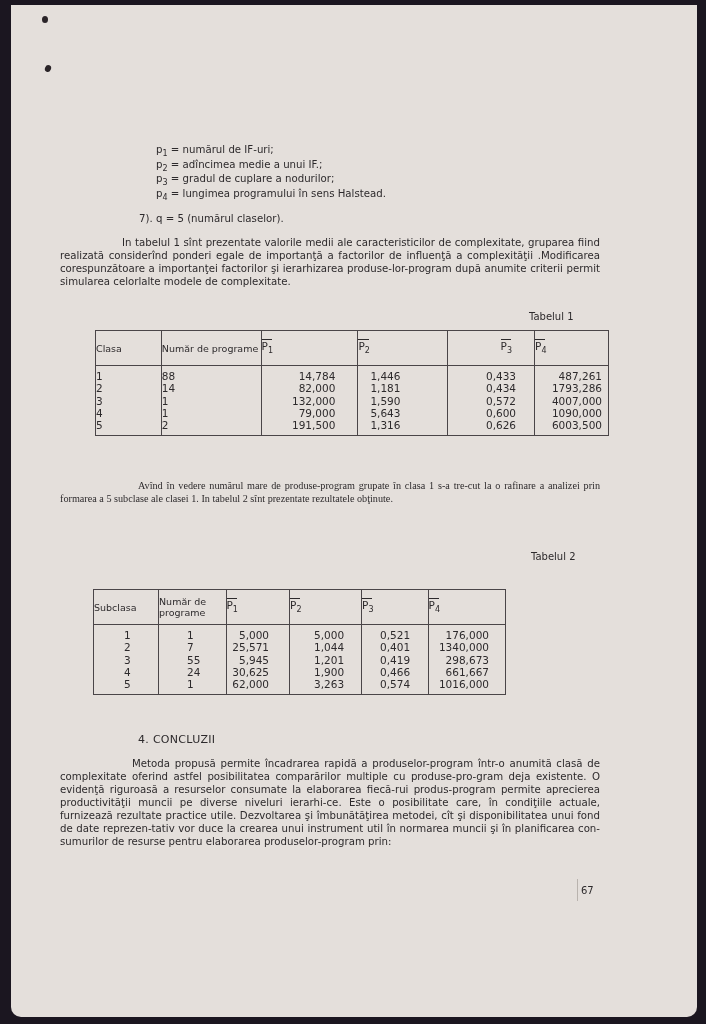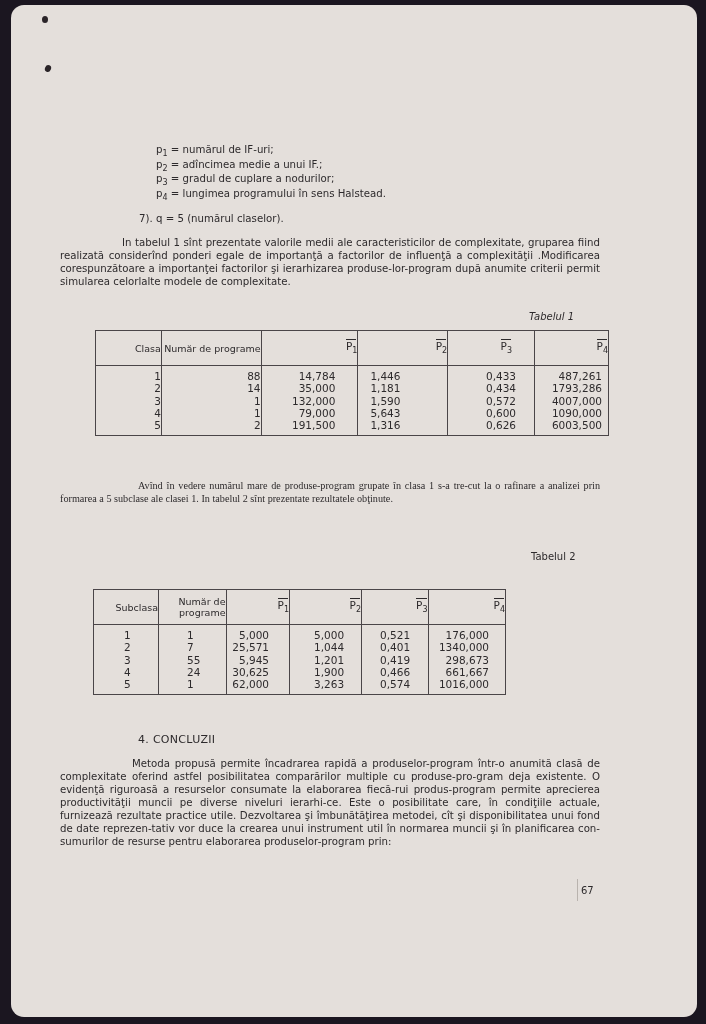--- a/index.html
+++ b/index.html
@@ -5,52 +5,52 @@
     html, body { margin: 0; padding: 0; }
     body {
       width: 706px; height: 1024px; overflow: hidden;
       background: #1b1620;
       font-family: "DejaVu Sans", sans-serif;
       color: #2d2a2c;
     }
     .page {
       position: absolute; left: 11px; top: 5px; width: 686px; height: 1012px;
       background: #e4dfdb;
-      border-bottom-left-radius: 10px; border-bottom-right-radius: 10px; border-radius: 13px;
+      border-bottom-left-radius: 10px; border-bottom-right-radius: 10px;
     }
     .hole { position: absolute; width: 6px; height: 7px; background: #2a2428; border-radius: 50%; }
     .hole.h1 { left: 31px; top: 11px; }
     .hole.h2 { left: 34px; top: 60px; transform: rotate(25deg); }
     .content { position: absolute; left: 0; top: 0; width: 686px; font-size: 10.2px; }
     .defs { position: absolute; left: 145px; top: 140px; line-height: 10.5px; }
     .def-line { white-space: nowrap; }
     .def-line .sym { display: inline-block; }
     .def-line sub { font-size: 8px; vertical-align: -3px; }
     .item3 { position: absolute; left: 128px; top: 208px; white-space: nowrap; }
     .para { position: absolute; text-align: justify; line-height: 13px; }
     .para .indent { display: inline-block; width: 62px; }
     .p1 { left: 49px; top: 231px; width: 540px; }
     .p2 { left: 49px; top: 474px; width: 540px; font-family: Liberation Serif, serif; }
     .p3 { left: 49px; top: 752px; width: 540px; }
     .table-caption { position: absolute; font-size: 10px; white-space: nowrap; }
-    .cap1 { left: 518px; top: 306px; font-style: italic; }
+    .cap1 { left: 518px; top: 306px; }
     .cap2 { left: 520px; top: 546px; }
     table.t {
       position: absolute; border-collapse: collapse;
       font-size: 10.5px;
     }
     table.t th, table.t td { border: 1.6px solid #4a4548; padding: 0; }
     table.t th { font-weight: normal; height: 34px; vertical-align: middle; font-size: 9.5px; line-height: 11px; }
     table.t td { vertical-align: top; line-height: 12.3px; padding-top: 4px; padding-bottom: 4px; }
     .t1 { left: 84px; top: 325px; width: 514px; }
     .t2 { left: 82px; top: 567px; width: 413px; margin-top: 17px; }
     .pbar { display: inline-block; position: relative; font-size: 10.5px; }
     .pbar::before { content: ""; position: absolute; left: 0; right: 1px; top: -2px; border-top: 1px solid #2d2a2c; }
     .pbar sub { font-size: 8px; vertical-align: -3px; }
-    .col-c { text-align: right; }
+    .col-c { text-align: left; }
     .col-r { text-align: right; }
     .cell-lines div { white-space: nowrap; }
     .heading { position: absolute; left: 127px; top: 728px; font-size: 11px; letter-spacing: 0.3px; }
     .pagenum { position: absolute; left: 570px; top: 880px; font-size: 10px; }
     .sep { position: absolute; left: 566px; top: 874px; width: 0; height: 22px; border-left: 1px solid #b9b3ae; }
   </style>
 </head>
 <body>
 
 <div class="page">
@@ -101,21 +101,21 @@
           </td>
           <td class="col-c cell-lines">
             <div>88</div>
               <div>14</div>
               <div>1</div>
               <div>1</div>
               <div>2</div>
           </td>
           <td class="col-r cell-lines" style="padding-right:22px">
             <div>14,784</div>
-              <div>35,000</div>
+              <div>82,000</div>
               <div>132,000</div>
               <div>79,000</div>
               <div>191,500</div>
           </td>
           <td class="cell-lines" style="padding-left:12px">
             <div>1,446</div>
               <div>1,181</div>
               <div>1,590</div>
               <div>5,643</div>
               <div>1,316</div>

